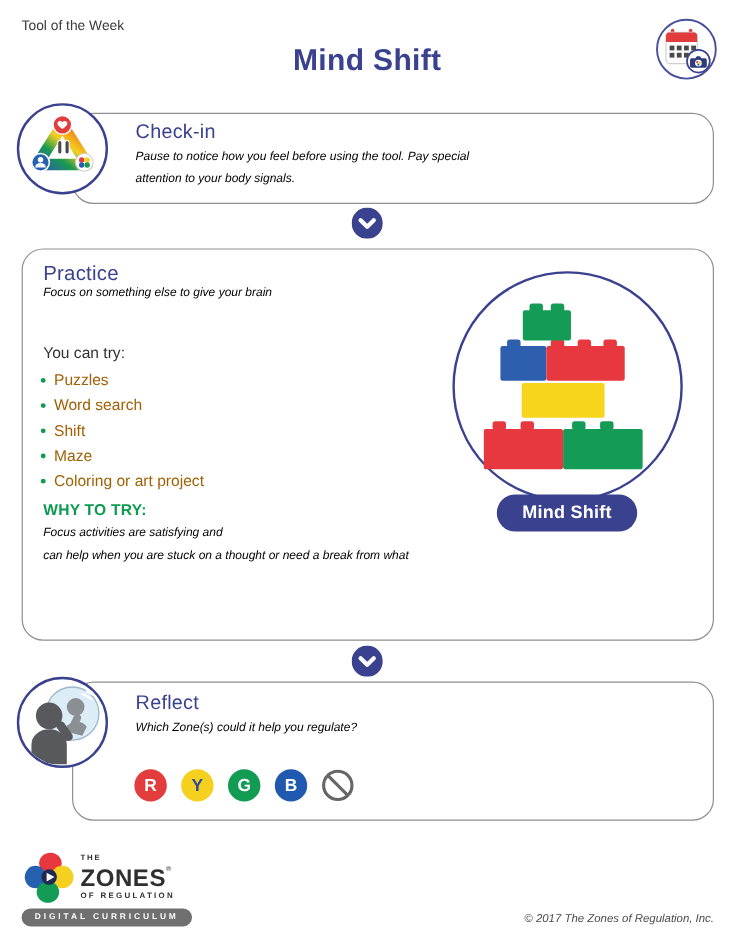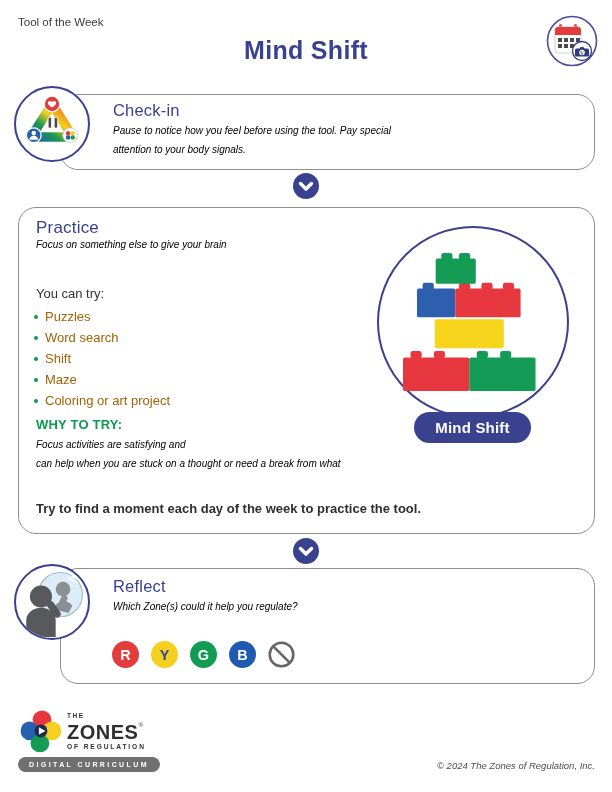--- a/index.html
+++ b/index.html
@@ -146,21 +146,20 @@
     <li>Word search</li>
     <li>Shift</li>
     <li>Maze</li>
     <li>Coloring or art project</li>
   </ul>
   <div class="why-label">WHY TO TRY:</div>
   <div class="body-text why-body">
     <span class="line">Focus activities are satisfying and</span>
     <span class="line">can help when you are stuck on a thought or need a break from what</span>
   </div>
-  <div class="challenge">Try to find a moment each day of the week to practice the tool.</div>
 
   <div class="tool-circle">
     <svg width="140" height="141" viewBox="0 0 150 151">
 
       <rect x="21" y="33" width="12" height="8" rx="2.5" fill="#2e5fae"></rect>
       <rect x="15" y="39" width="41" height="31" rx="2" fill="#2e5fae"></rect>
       <rect x="60" y="33" width="12" height="8" rx="2.5" fill="#e8383f"></rect>
       <rect x="84" y="33" width="12" height="8" rx="2.5" fill="#e8383f"></rect>
       <rect x="107" y="33" width="12" height="8" rx="2.5" fill="#e8383f"></rect>
       <rect x="56" y="39" width="70" height="31" rx="2" fill="#e8383f"></rect>
@@ -221,15 +220,15 @@
     <ellipse cx="21" cy="33" rx="9" ry="8.5" fill="#149b55"></ellipse>
     <circle cx="22" cy="21" r="6.2" fill="#1d2b52"></circle>
     <path d="M20 17.5 L26.3 21 L20 24.5 Z" fill="#fff"></path>
   </svg>
   <div class="logo-text">
     <span class="logo-the">THE</span>
     <span class="logo-zones">ZONES</span><span class="logo-reg">®</span>
     <span class="logo-sub">OF REGULATION</span>
   </div>
   <div class="logo-pill">DIGITAL CURRICULUM</div>
-  <div class="copyright">© 2024 The Zones of Regulation, Inc.</div>
+  <div class="copyright">© 2017 The Zones of Regulation, Inc.</div>
 
 </div>
 
 </body></html>

